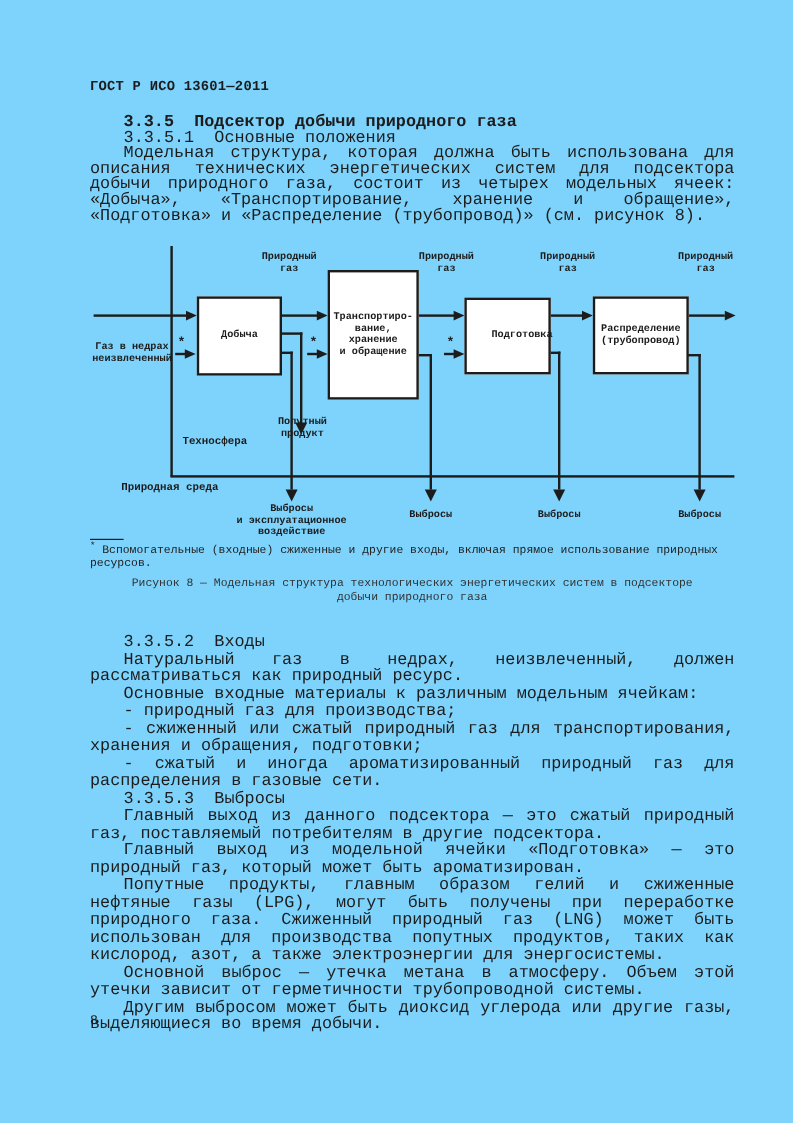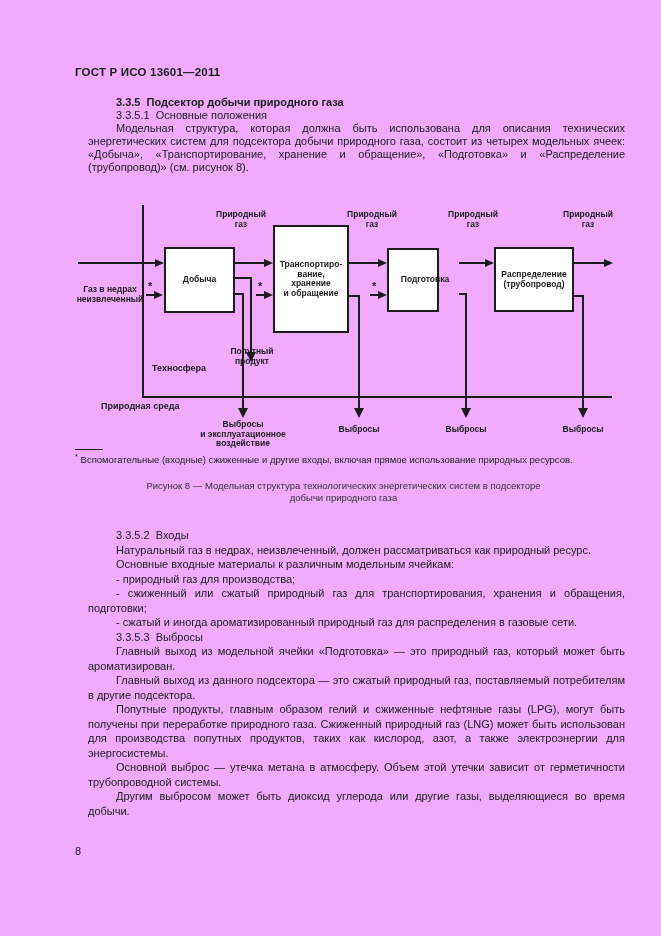--- a/index.html
+++ b/index.html
@@ -1,22 +1,22 @@
 <!DOCTYPE html>
 <html lang="ru"><head>
 <meta charset="utf-8">
 <style>
   html,body{margin:0;padding:0;background:#e8e8e8;}
   .page{
-    position:relative;width:661px;height:936px;background:#f0abfc;
-    font-family:Liberation Sans, sans-serif;color:#1c1c1c;
+    position:relative;width:661px;height:936px;background:#7dd3fc;
+    font-family:Liberation Mono, monospace;color:#1c1c1c;
     overflow:hidden;margin:0 auto;
   }
   .doc-header{position:absolute;left:75px;top:66px;font-size:11.5px;font-weight:bold;letter-spacing:.2px;}
-  .textblock{position:absolute;left:88px;width:537px;font-size:11px;}
+  .textblock{position:absolute;left:75px;width:537px;font-size:14px;}
   .tb-top{top:96px;line-height:13px;}
   .tb-bottom{top:528px;line-height:14.5px;}
   .hdg{margin:0;padding-left:28px;white-space:pre-wrap;}
   .hdg.bold{font-weight:bold;}
   .para{margin:0;text-indent:28px;text-align:justify;}
   
   .ln{position:absolute;background:#1c1c1c;}
   .arr-r{position:absolute;width:0;height:0;border-top:4px solid transparent;border-bottom:4px solid transparent;border-left:9px solid #1c1c1c;}
   .arr-d{position:absolute;width:0;height:0;border-left:5px solid transparent;border-right:5px solid transparent;border-top:10px solid #1c1c1c;}
   .fbox{
@@ -70,21 +70,21 @@
 
     <div class="fbox" style="left:164px;top:247px;width:71px;height:66px;">
       <span>Добыча</span>
     </div>
     <div class="fbox" style="left:273px;top:225px;width:76px;height:108px;">
       <span>Транспортиро-
 вание,
 хранение
 и обращение</span>
     </div>
-    <div class="fbox" style="left:387px;top:248px;width:52px;height:64px;padding-left:24px;">
+    <div class="fbox" style="left:387px;top:248px;width:72px;height:64px;padding-left:24px;">
       <span>Подготовка</span>
     </div>
     <div class="fbox" style="left:494px;top:247px;width:80px;height:65px;">
       <span>Распределение
 (трубопровод)</span>
     </div>
 
     <div class="flabel" style="left:241px;top:210px;">Природный
 газ</div>
     <div class="flabel" style="left:372px;top:210px;">Природный
@@ -147,22 +147,22 @@
   </div>
 
   <div class="textblock tb-bottom">
     <p class="hdg">3.3.5.2  Входы</p>
     <p class="para">Натуральный газ в недрах, неизвлеченный, должен рассматриваться как природный ресурс.</p>
     <p class="para">Основные входные материалы к различным модельным ячейкам:</p>
     <p class="para">- природный газ для производства;</p>
     <p class="para">- сжиженный или сжатый природный газ для транспортирования, хранения и обращения, подготовки;</p>
     <p class="para">- сжатый и иногда ароматизированный природный газ для распределения в газовые сети.</p>
     <p class="hdg">3.3.5.3  Выбросы</p>
+    <p class="para">Главный выход из данного подсектора — это сжатый природный газ, поставляемый потребителям в другие подсектора.</p>
     <p class="para">Главный выход из модельной ячейки «Подготовка» — это природный газ, который может быть ароматизирован.</p>
-    <p class="para">Главный выход из данного подсектора — это сжатый природный газ, поставляемый потребителям в другие подсектора.</p>
     <p class="para">Попутные продукты, главным образом гелий и сжиженные нефтяные газы (LPG), могут быть получены при переработке природного газа. Сжиженный природный газ (LNG) может быть использован для производства попутных продуктов, таких как кислород, азот, а также электроэнергии для энергосистемы.</p>
     <p class="para">Основной выброс — утечка метана в атмосферу. Объем этой утечки зависит от герметичности трубопроводной системы.</p>
     <p class="para">Другим выбросом может быть диоксид углерода или другие газы, выделяющиеся во время добычи.</p>
   </div>
 
   <div class="pagenum">8</div>
 
 </div>
 
 </body></html>

